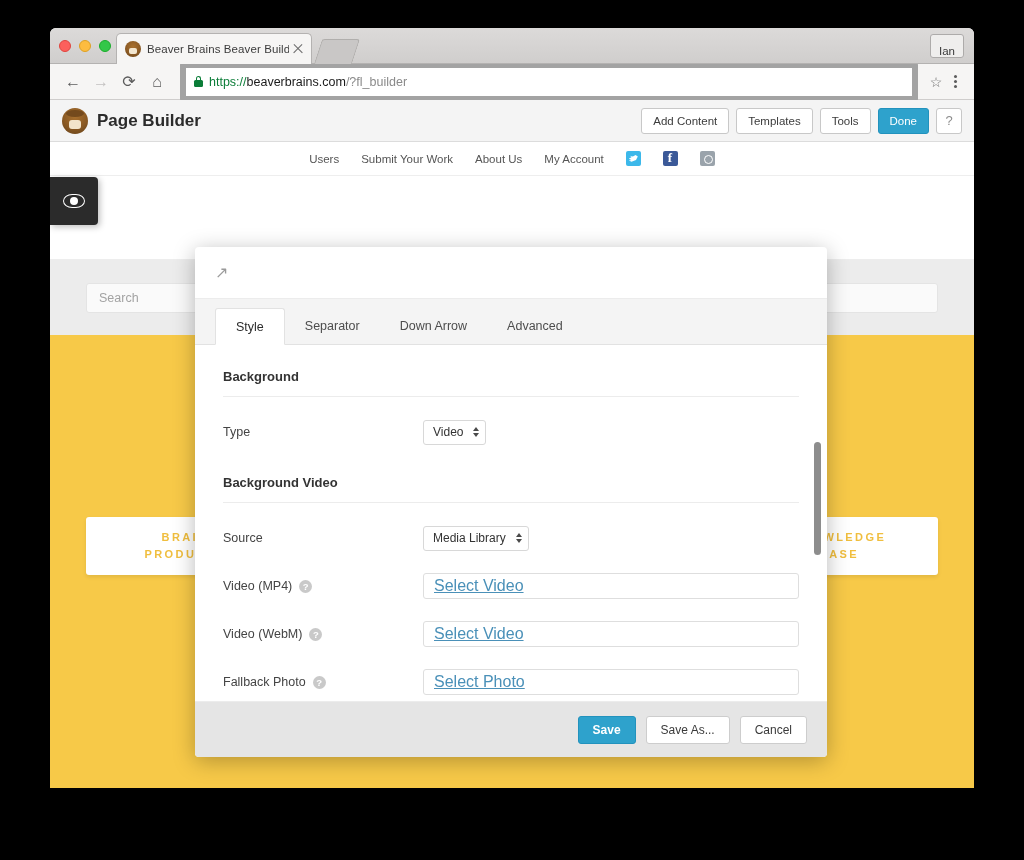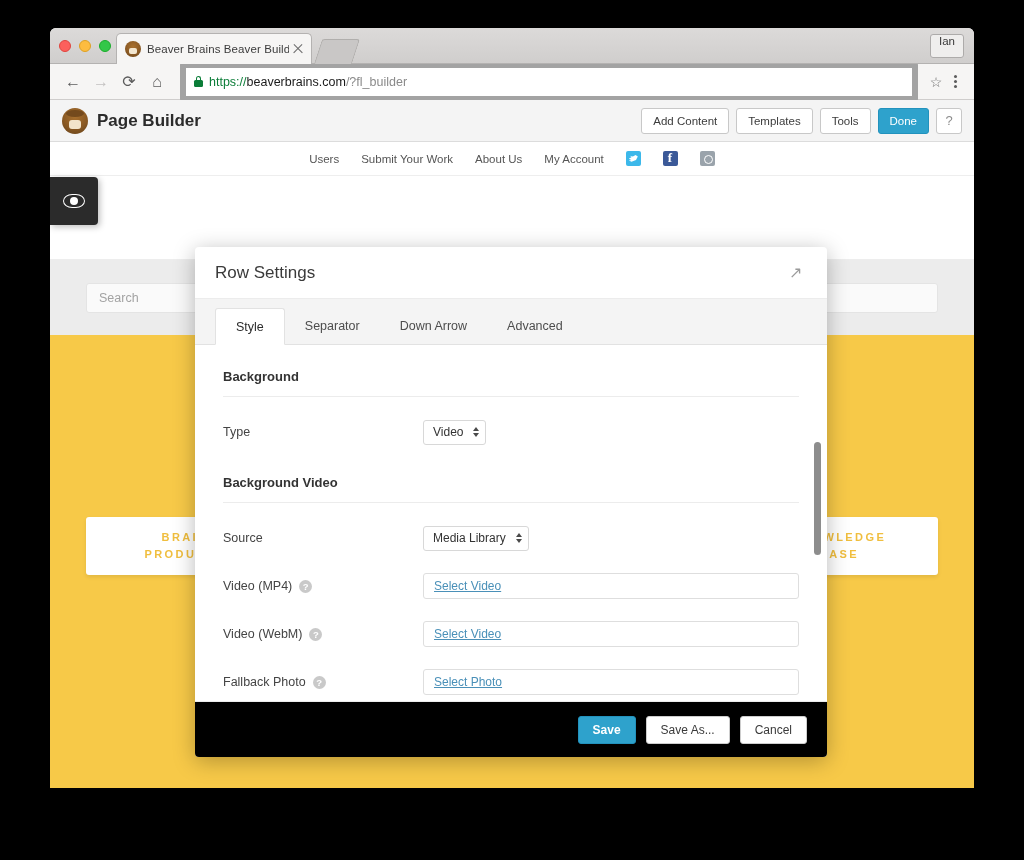--- a/index.html
+++ b/index.html
@@ -80,21 +80,21 @@
     border-radius: 3px 3px 0 0;
     transform: skewX(-18deg);
   }
 
   #user-chip {
     position: absolute; right: 10px; top: 6px;
     height: 24px; min-width: 34px;
     border: 1px solid #adabaa;
     border-radius: 3px;
     background: #efeeed;
-    display: flex; align-items: flex-start; justify-content: center;
+    display: flex; align-items: flex-end; justify-content: center;
     padding: 0 8px;
     font-size: 11.5px; color: #3a3a3a;
   }
 
   
   #omnibox-row {
     height: 36px;
     background: #f6f5f4;
     border-bottom: 1px solid #cfcdcc;
     display: flex; align-items: center;
@@ -346,40 +346,40 @@
   .spinner i.dn { border-top: 4px solid #4a4a4a; }
   .picker-field {
     flex: 1;
     border: 1px solid #dedede;
     border-radius: 3px;
     background: #fff;
     height: 26px;
     display: flex; align-items: center;
     padding: 0 10px;
   }
-  .picker-link { font-size: 12px; color: #4a90b8; text-decoration: underline; }
+  .picker-link { font-size: 16px; color: #4a90b8; text-decoration: underline; }
 
   #modal-vscroll {
     position: absolute; right: 6px; top: 0;
     width: 7px; height: 100%;
   }
   #modal-vthumb {
     position: absolute; right: 0; top: 97px;
     width: 7px; height: 113px;
     background: #8d8d8d;
     border-radius: 4px;
   }
 
   #modal-footer {
     height: 56px;
     border-top: 1px solid #ececec;
     display: flex; align-items: center; justify-content: flex-end;
     gap: 10px;
     padding: 0 20px;
-    background: #000000;
+    background: #e5e5e5;
   }
   .foot-btn {
     height: 28px; padding: 0 14px;
     border: 1px solid #cdcdcd; background: #fff;
     border-radius: 3px;
     font-size: 12px; color: #3a3a3a;
     display: flex; align-items: center;
   }
   .foot-btn.primary { background: #2ea2cc; border-color: #2292bd; color: #fff; font-weight: 700; }
 </style>
@@ -480,21 +480,20 @@
 BASE</div>
         </div>
 
       </div>
     </div>
 
     <div id="modal-overlay">
       <div id="modal">
 
         <div id="modal-header">
-          <span id="modal-title">Row Settings</span>
           <span id="expand-icon">↗</span>
         </div>
 
         <div id="modal-tabs">
           <span class="mtab active">Style</span>
           <span class="mtab">Separator</span>
           <span class="mtab">Down Arrow</span>
           <span class="mtab">Advanced</span>
         </div>
 

